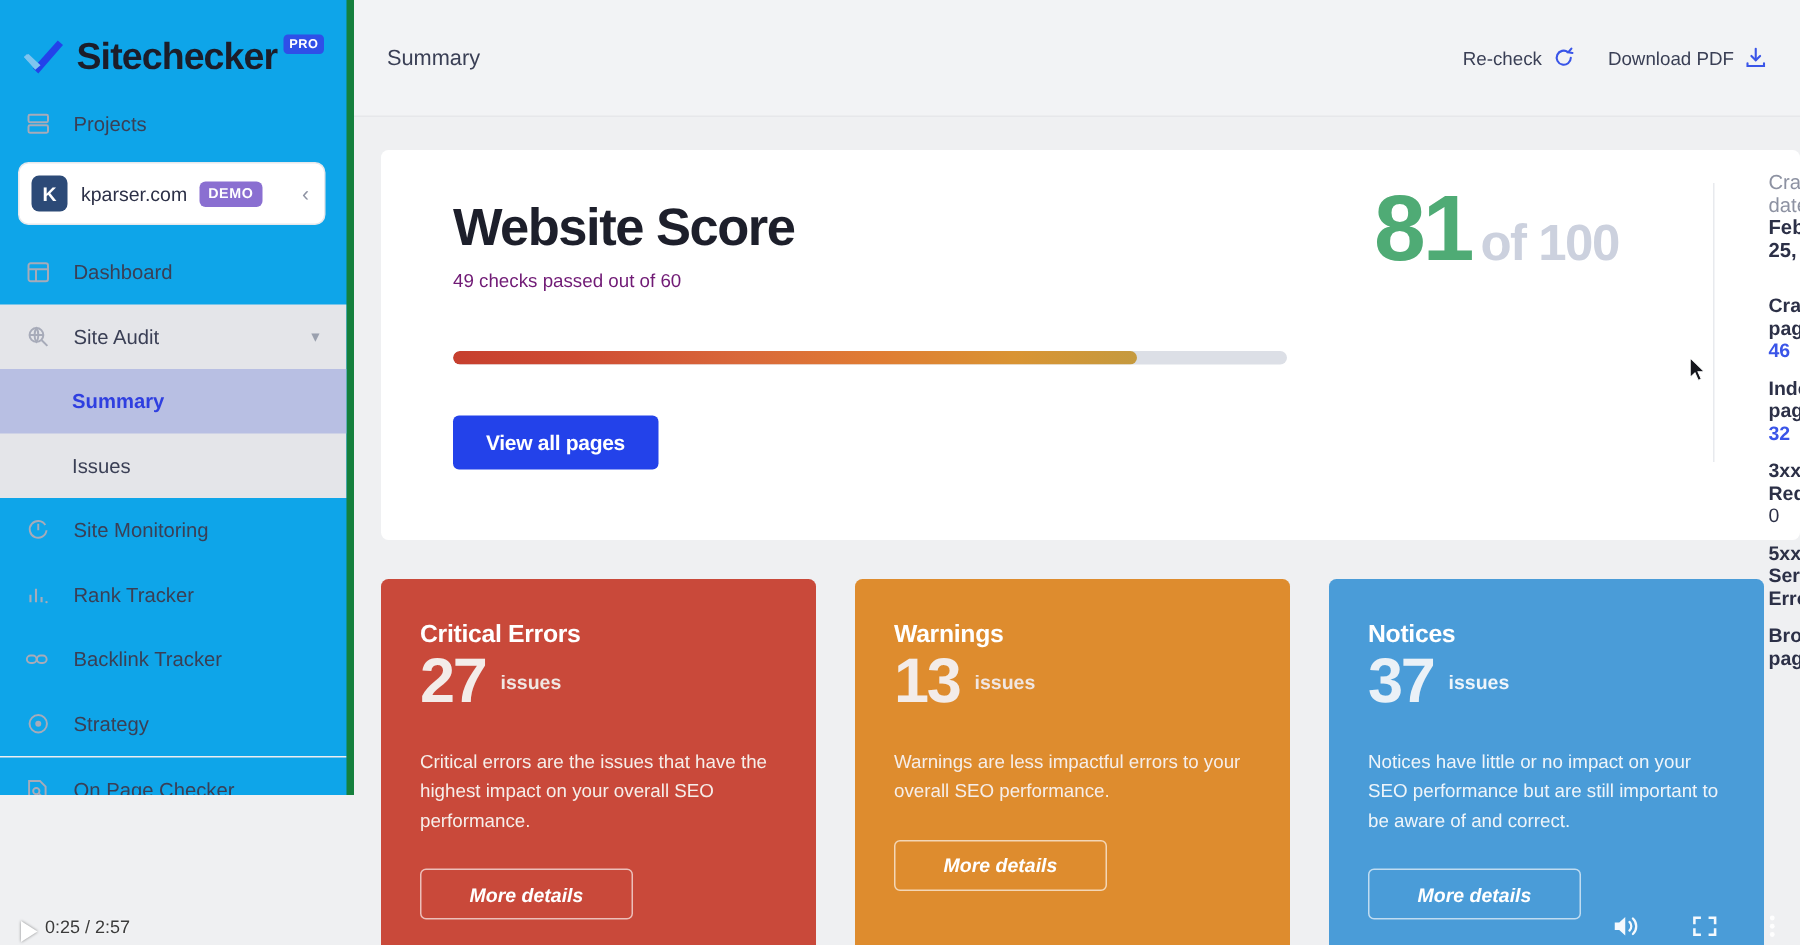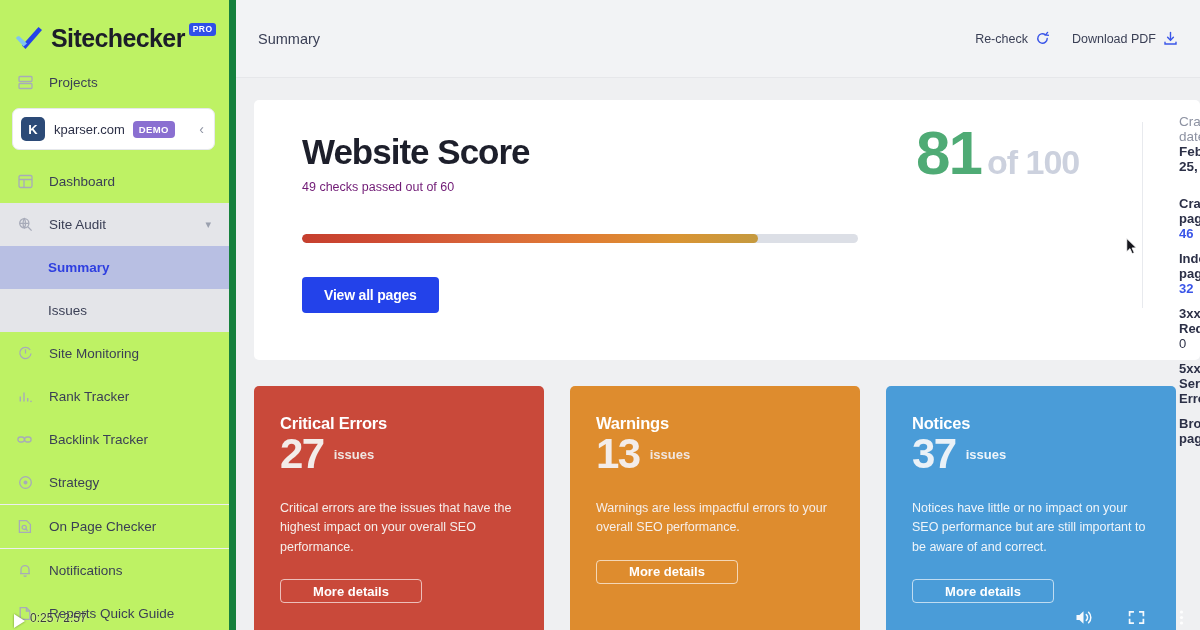--- a/index.html
+++ b/index.html
@@ -8,22 +8,22 @@
   body {
     font-family:"Liberation Sans", sans-serif;
     background:#eff0f2;
     color:#2c3047;
     -webkit-font-smoothing:antialiased;
   }
   .app { position:relative; width:1200px; height:630px; display:flex; }
 
   
   .sidebar {
-    width:236px; height:630px; background:#bef264;
-    border-right:7px solid #15803d;
+    width:236px; height:530px; background:#0ea5e9;
+    border-right:5px solid #15803d;
     position:relative; flex:0 0 236px;
     overflow:hidden;
   }
   .brand { display:flex; align-items:center; padding:18px 0 0 14px; height:58px; }
   .brand-mark { width:30px; height:26px; position:relative; flex:0 0 30px; }
   .brand-name {
     font-size:25px; font-weight:700; letter-spacing:-0.6px;
     color:#1c1d29; margin-left:7px; position:relative;
   }
   .pro-badge {
@@ -138,23 +138,23 @@
   .icard-title { font-size:16.5px; font-weight:700; letter-spacing:-0.2px; }
   .icard-count { display:flex; align-items:center; margin-top:0; }
   .icard-num { font-size:42px; font-weight:700; line-height:1; letter-spacing:-1.5px; color:#f3ece9; }
   .icard-issues { font-size:13px; margin-left:10px; color:#f0e6e2; font-weight:600; }
   .icard-desc { margin-top:24px; font-size:12.5px; line-height:1.55; color:#f6eeea; }
   .icard.notice .icard-num { color:#eaf1f7; }
   .icard.notice .icard-issues,
   .icard.notice .icard-desc { color:#eff5fa; }
   .icard-btn {
     margin-top:22px; display:flex; align-items:center; justify-content:center;
-    width:142px; height:24px; border:1px solid rgba(255,255,255,0.65);
+    width:142px; height:34px; border:1px solid rgba(255,255,255,0.65);
     border-radius:4px; font-size:13px; font-weight:700; color:#fff;
-    background:transparent; cursor:pointer;
+    background:transparent; cursor:pointer;font-style:italic;
   }
 
   
   .video-overlay { position:absolute; inset:0; pointer-events:none; }
   .v-timecode {
     position:absolute; left:30px; bottom:5px;
     font-size:12px; color:#3b3b3b; font-weight:500;
     text-shadow:0 0 2px rgba(255,255,255,0.8);
   }
   .v-play {

